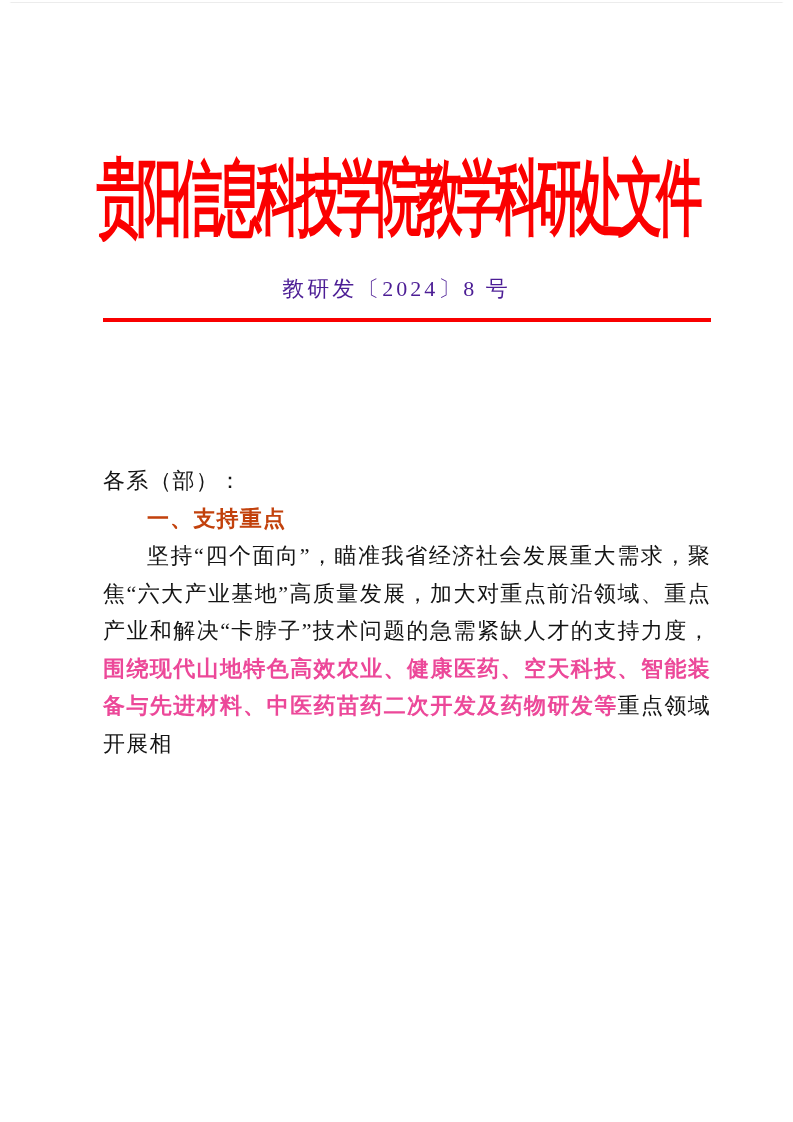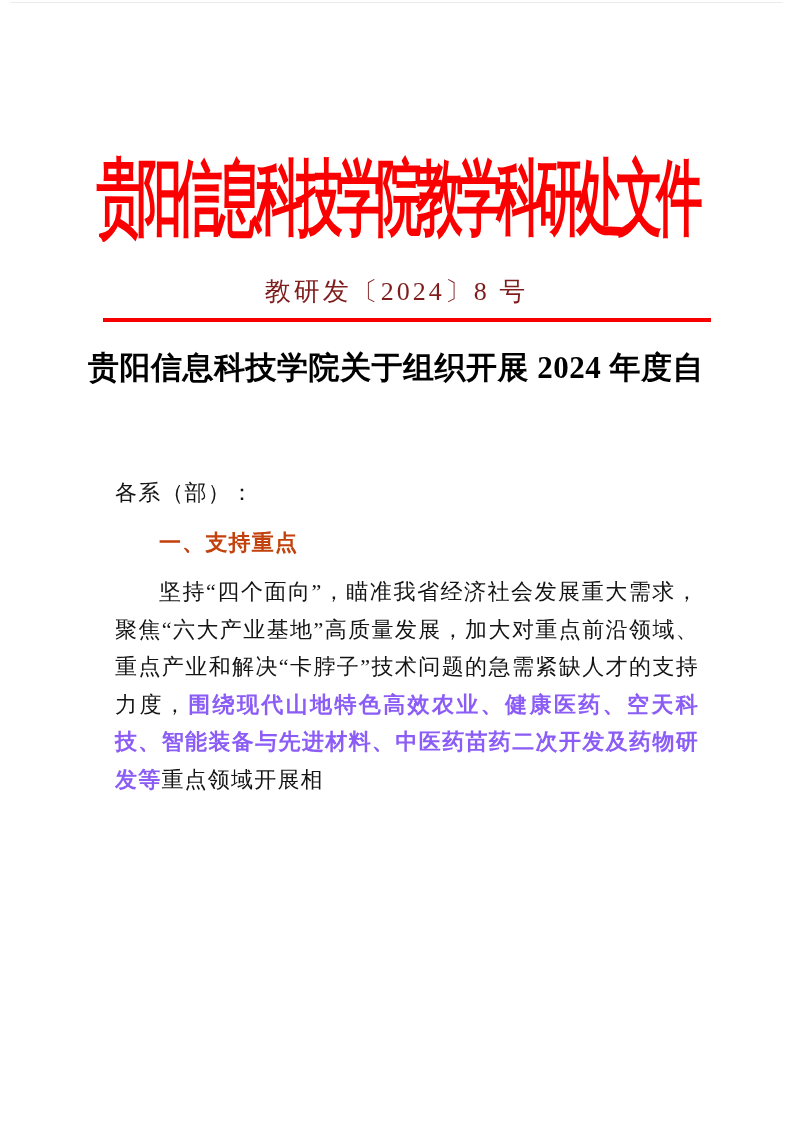--- a/index.html
+++ b/index.html
@@ -32,23 +32,23 @@
     letter-spacing: -6px;
     white-space: nowrap;
     transform: scaleY(1.8);
     transform-origin: 50% 0;
   }
   .doc-number {
     position: absolute;
     top: 274px; left: 0;
     width: 793px;
     text-align: center;
-    font-size: 26px;
+    font-size: 22px;
     letter-spacing: 3px;
-    color: #7f1d1d;
+    color: #4c1d95;
   }
   .red-line {
     position: absolute;
     top: 318px; left: 103px;
     width: 608px; height: 4px;
     background: #f90000;
   }
   .doc-title {
     position: absolute;
     top: 346px; left: 56px;
@@ -63,31 +63,31 @@
   .body-text {
     position: absolute;
     top: 462px; left: 103px;
     width: 608px;
     font-size: 22px;
     line-height: 37.5px;
     letter-spacing: 1.2px;
     text-align: justify;
     color: #141414;
   }
-  .body-text p { margin: 12px; padding: 0; }
+  .body-text p { margin: 0; padding: 0; }
   .indent { text-indent: 2em; }
   .heading {
     font-family: "Liberation Sans", "DejaVu Sans", sans-serif;
     font-weight: bold;
     color: #c2410c;
   }
   .hei {
     font-family: "Liberation Sans", "DejaVu Sans", sans-serif;
     font-weight: bold;
-    color: #8b5cf6;
+    color: #ec4899;
   }
   .page-number {
     position: absolute;
     top: 1014px; left: 595px;
     width: 120px;
     text-align: center;
     font-size: 21px;
     letter-spacing: 1px;
     color: #222222;
   }
@@ -99,21 +99,20 @@
 
   <div class="scan-edge"></div>
 
   <div class="org-title">贵阳信息科技学院教学科研处文件</div>
 
   <div class="doc-number">教研发〔2024〕8 号</div>
 
   <div class="red-line"></div>
 
   <div class="doc-title">
-    <div>贵阳信息科技学院关于组织开展 2024 年度自</div>
   </div>
 
   <div class="body-text">
     <p>各系（部）：</p>
     <p class="indent heading">一、支持重点</p>
     <p class="indent"><span>坚持“四个面向”，瞄准我省经济社会发展重大需求，聚焦“六大产业基地”高质量发展，加大对重点前沿领域、重点产业和解决“卡脖子”技术问题的急需紧缺人才的支持力度，</span><span class="hei">围绕现代山地特色高效农业、健康医药、空天科技、智能装备与先进材料、中医药苗药二次开发及药物研发等</span><span>重点领域开展相</span></p>
   </div>
 
   <div class="page-number">—1—</div>
 

